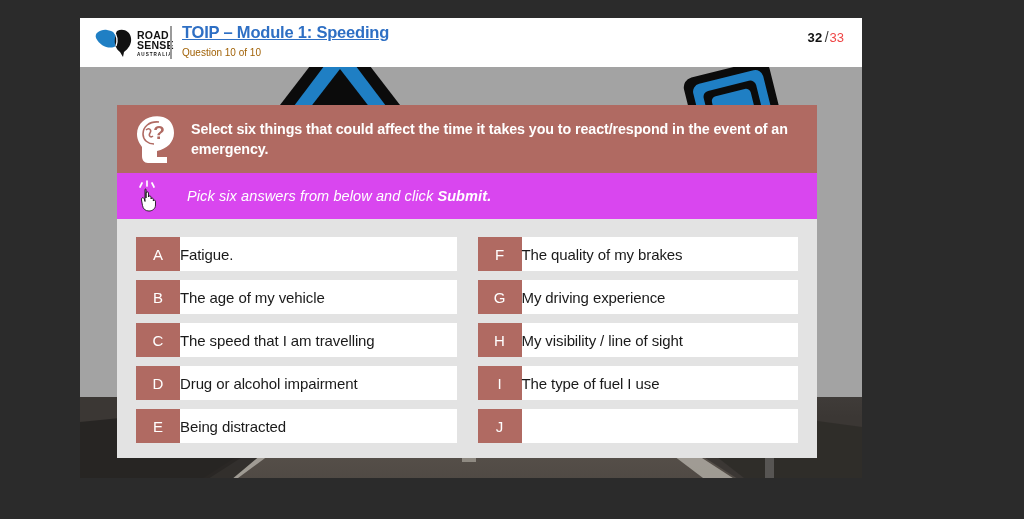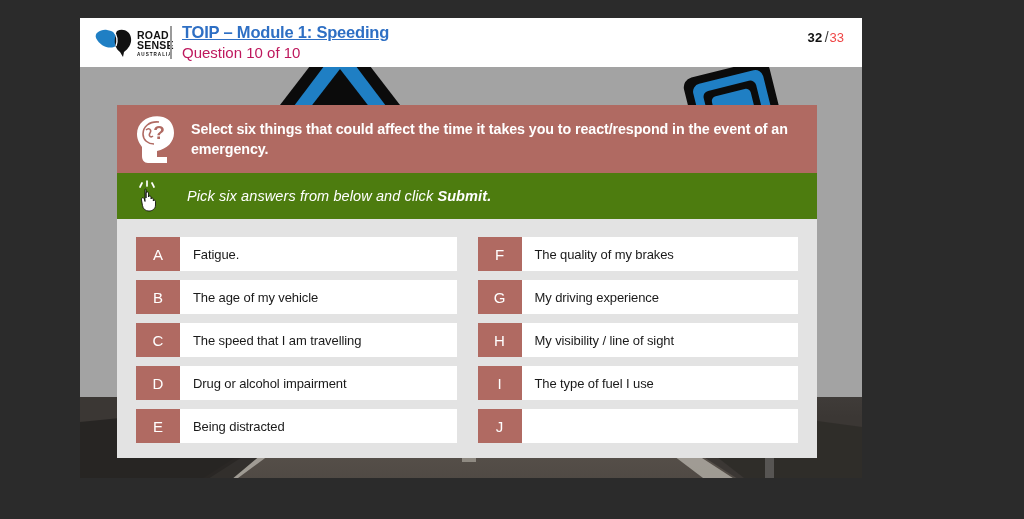--- a/index.html
+++ b/index.html
@@ -66,22 +66,22 @@
   #module-title {
     font-size: 16.5px;
     font-weight: bold;
     color: #2e6fc4;
     letter-spacing: -0.2px;
     line-height: 21px;
     white-space: nowrap;
     text-decoration: underline;
   }
   #question-counter-label {
-    font-size: 15px;
-    color: #be185d;
+    font-size: 10px;
+    color: #a16207;
     line-height: 20px;
     white-space: nowrap;
   }
 
   #page-indicator {
     position: absolute;
     right: 18px;
     top: 10px;
     text-align: right;
     white-space: nowrap;
@@ -146,21 +146,21 @@
     color: #ffffff;
     line-height: 20px;
     letter-spacing: -0.1px;
   }
 
   
   #instruction-bar {
     position: relative;
     width: 700px;
     height: 46px;
-    background: #4d7c0f;
+    background: #d946ef;
     display: flex;
     align-items: center;
     padding-left: 18px;
   }
   #hand-icon {
     flex: 0 0 auto;
     width: 30px;
     height: 32px;
     margin-right: 22px;
   }
@@ -203,22 +203,21 @@
     font-size: 15px;
     display: flex;
     align-items: center;
     justify-content: center;
     line-height: 1;
   }
   .answer-label {
     flex: 1 1 auto;
     display: flex;
     align-items: center;
-    padding-left: 13px;
-    font-size: 13px;
+    font-size: 15px;
     color: #1a1a1a;
     letter-spacing: -0.1px;
     border-radius: 11px;
   }
 </style>
 </head>
 <body>
 
 <div id="stage">
 

